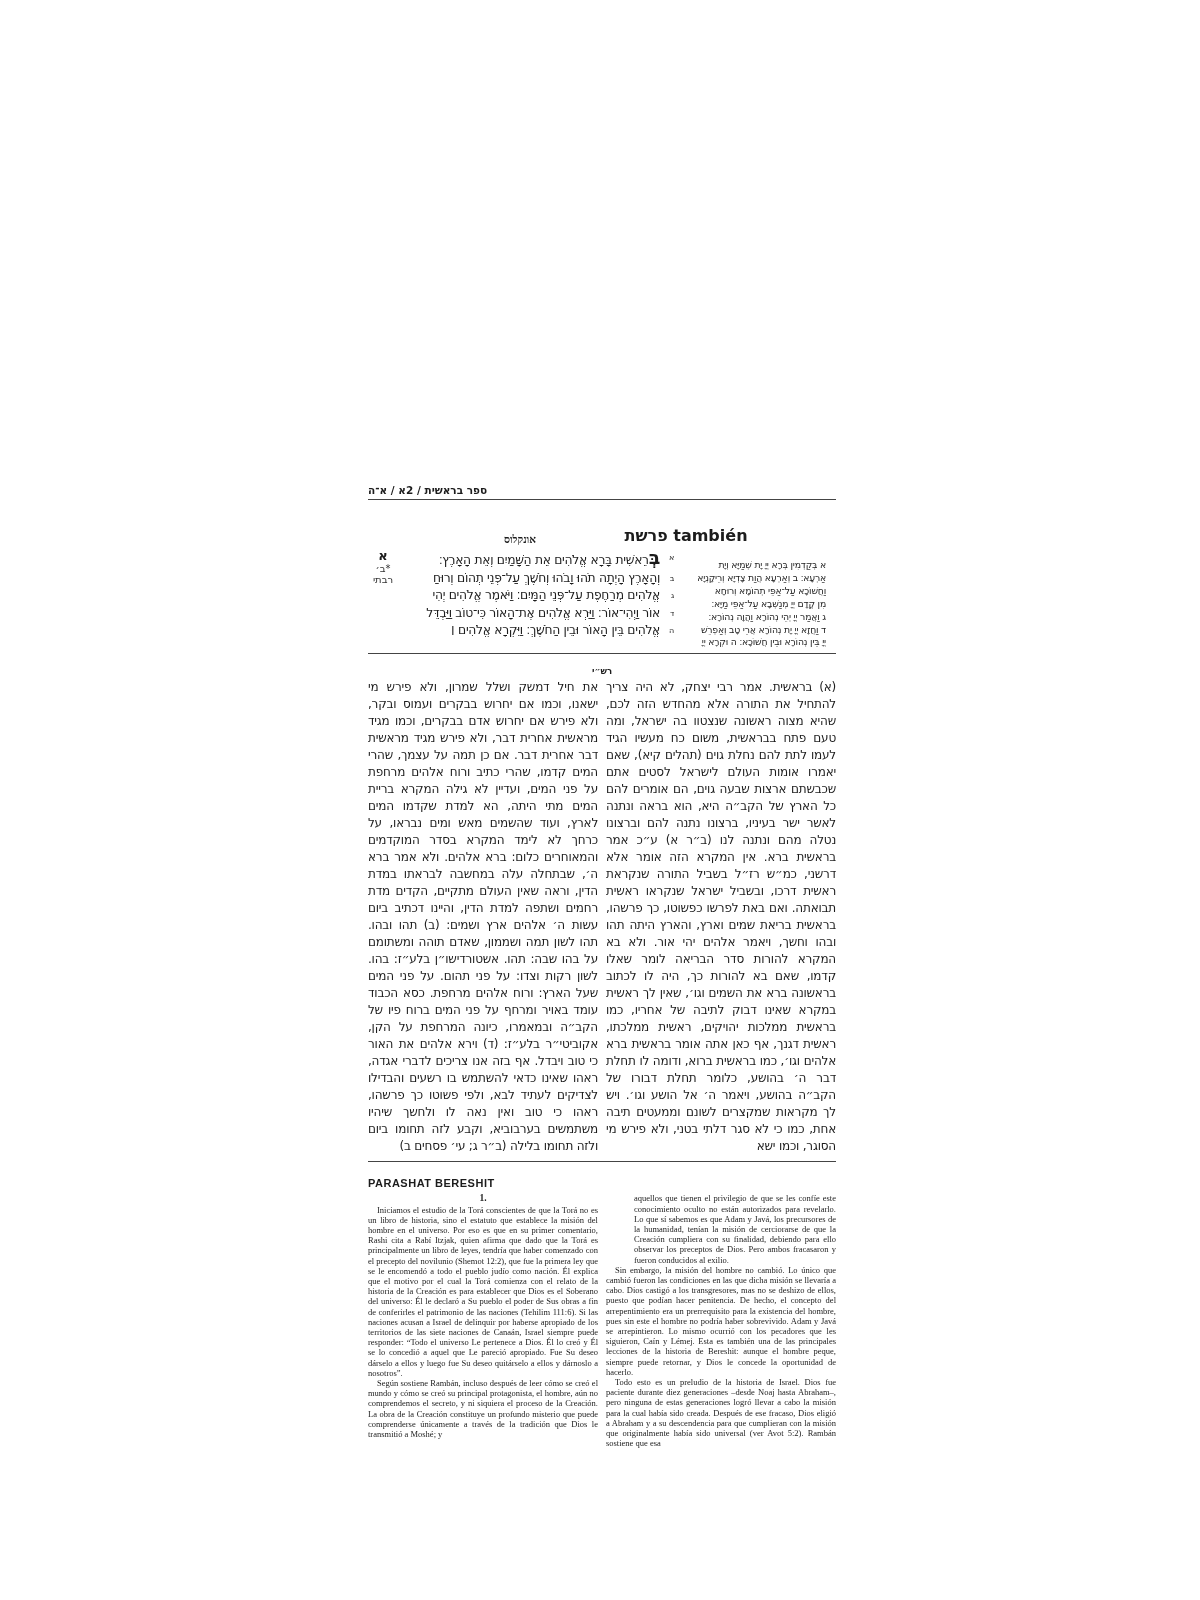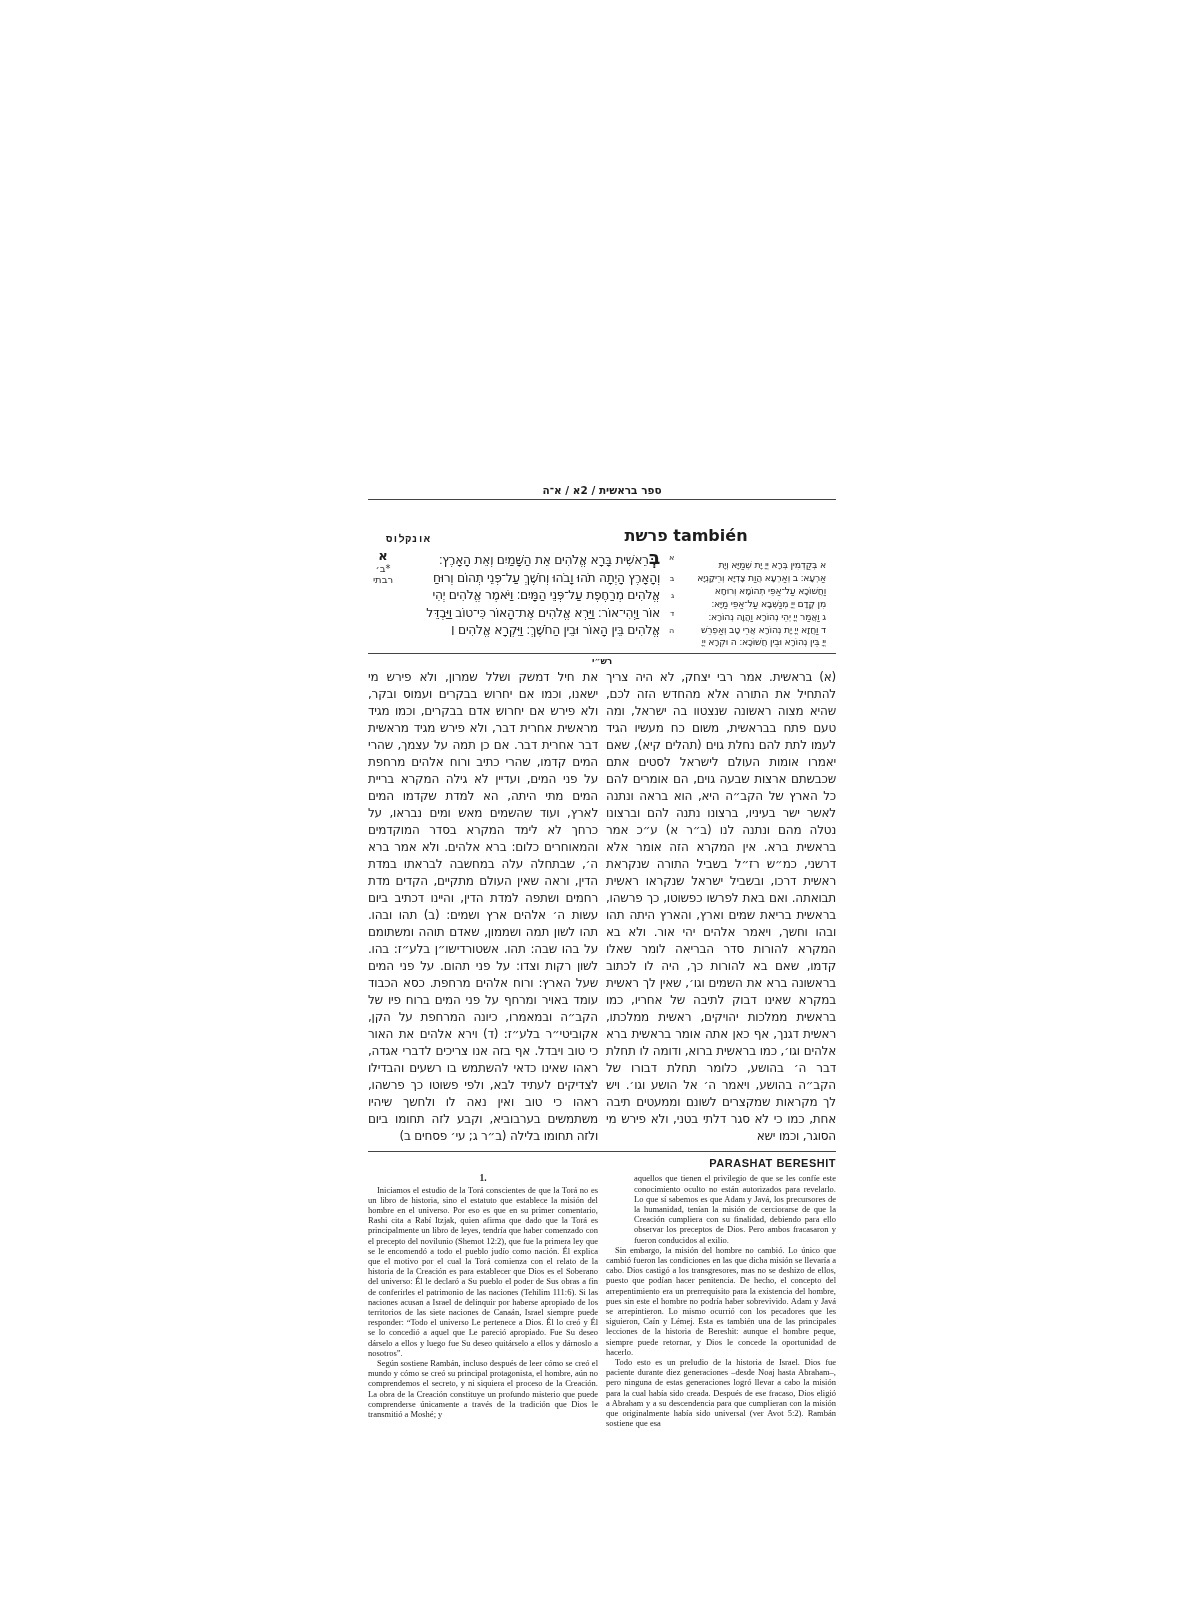--- a/index.html
+++ b/index.html
@@ -1,58 +1,58 @@
 <!DOCTYPE html>
 <html><head>
 <meta charset="utf-8">
 <style>
   html,body{margin:0;padding:0;background:#ffffff;}
   body{width:1200px;height:1600px;position:relative;overflow:hidden;
        font-family:"Liberation Serif",serif;color:#1c1c1c;}
   .page{position:absolute;left:368px;top:484px;width:468px;}
 
   
-  .hdr{display:flex;justify-content:center;align-items:baseline;
+  .hdr{display:flex;justify-content:flex-start;align-items:baseline;
        font-family:"DejaVu Sans",sans-serif;font-size:10.5px;}
   .hdr .right{font-weight:bold;}
   .hdr .left{font-weight:bold;}
   .rule{border:0;border-top:1px solid #444;margin:3px 0 0 0;}
   .rule.thin{border-top-width:0.8px;}
 
   
   .heb-titles{display:flex;flex-direction:row-reverse;margin-top:26px;}
   .parashah{width:300px;text-align:center;font-family:"DejaVu Sans",sans-serif;
             font-weight:bold;font-size:16px;}
-  .onk-title{width:150px;text-align:left;font-family:Liberation Mono, monospace;
+  .onk-title{width:150px;text-align:right;font-family:Liberation Serif, serif;
              font-weight:bold;font-size:10.5px;align-self:flex-end;}
   .heb-row{display:flex;flex-direction:row-reverse;direction:rtl;margin-top:4px;}
   .chap-col{width:30px;text-align:center;font-family:"DejaVu Sans",sans-serif;}
   .chap-letter{font-size:13px;font-weight:bold;line-height:14px;}
   .chap-note{font-size:10px;color:#333;}
   .torah-col{width:276px;font-family:"DejaVu Sans",sans-serif;}
   .t-line{display:flex;direction:rtl;font-size:12.3px;line-height:17.5px;
           white-space:nowrap;overflow:hidden;letter-spacing:-0.3px;}
   .v-letter{width:14px;flex:0 0 14px;font-size:8px;line-height:17.5px;color:#222;}
   .t-text{flex:1;}
   .big-bet{font-size:19px;font-weight:bold;}
   .onk-col{width:152px;margin-right:10px;font-family:"DejaVu Sans",sans-serif;
            font-size:9.3px;line-height:12.9px;direction:rtl;text-align:right;
            white-space:nowrap;overflow:hidden;letter-spacing:-0.2px;margin-top:10px;}
 
   
   .rashi-label{text-align:center;font-family:"DejaVu Sans",sans-serif;
-               font-size:8.5px;font-weight:bold;margin-top:2px;}
+               font-size:8.5px;font-weight:bold;margin-top:12px;}
   .rashi-cols{display:flex;flex-direction:row-reverse;gap:8px;margin-top:3px;}
   .rashi-col{width:230px;direction:rtl;text-align:justify;
              font-family:"DejaVu Sans",sans-serif;font-size:12px;
              line-height:17px;letter-spacing:-0.2px;}
 
   
-  .sp-title{text-align:right;font-family:"Liberation Sans",sans-serif;
-            font-weight:bold;font-size:11px;letter-spacing:0.5px;margin-top:5px;}
+  .sp-title{text-align:left;font-family:"Liberation Sans",sans-serif;
+            font-weight:bold;font-size:11px;letter-spacing:0.5px;margin-top:15px;}
   .sp-cols{display:flex;gap:8px;margin-top:4px;}
   .sp-col{width:230px;text-align:justify;font-family:"Liberation Serif",serif;
           font-size:8.5px;line-height:10.2px;}
   .sec-num{text-align:center;font-weight:bold;font-size:9.5px;margin-bottom:1px;}
   .sp-col p{margin:0;text-indent:9px;}
   .sp-col p.noindent{text-indent:0;margin-left:28px;}
 </style>
 </head>
 <body>
 

